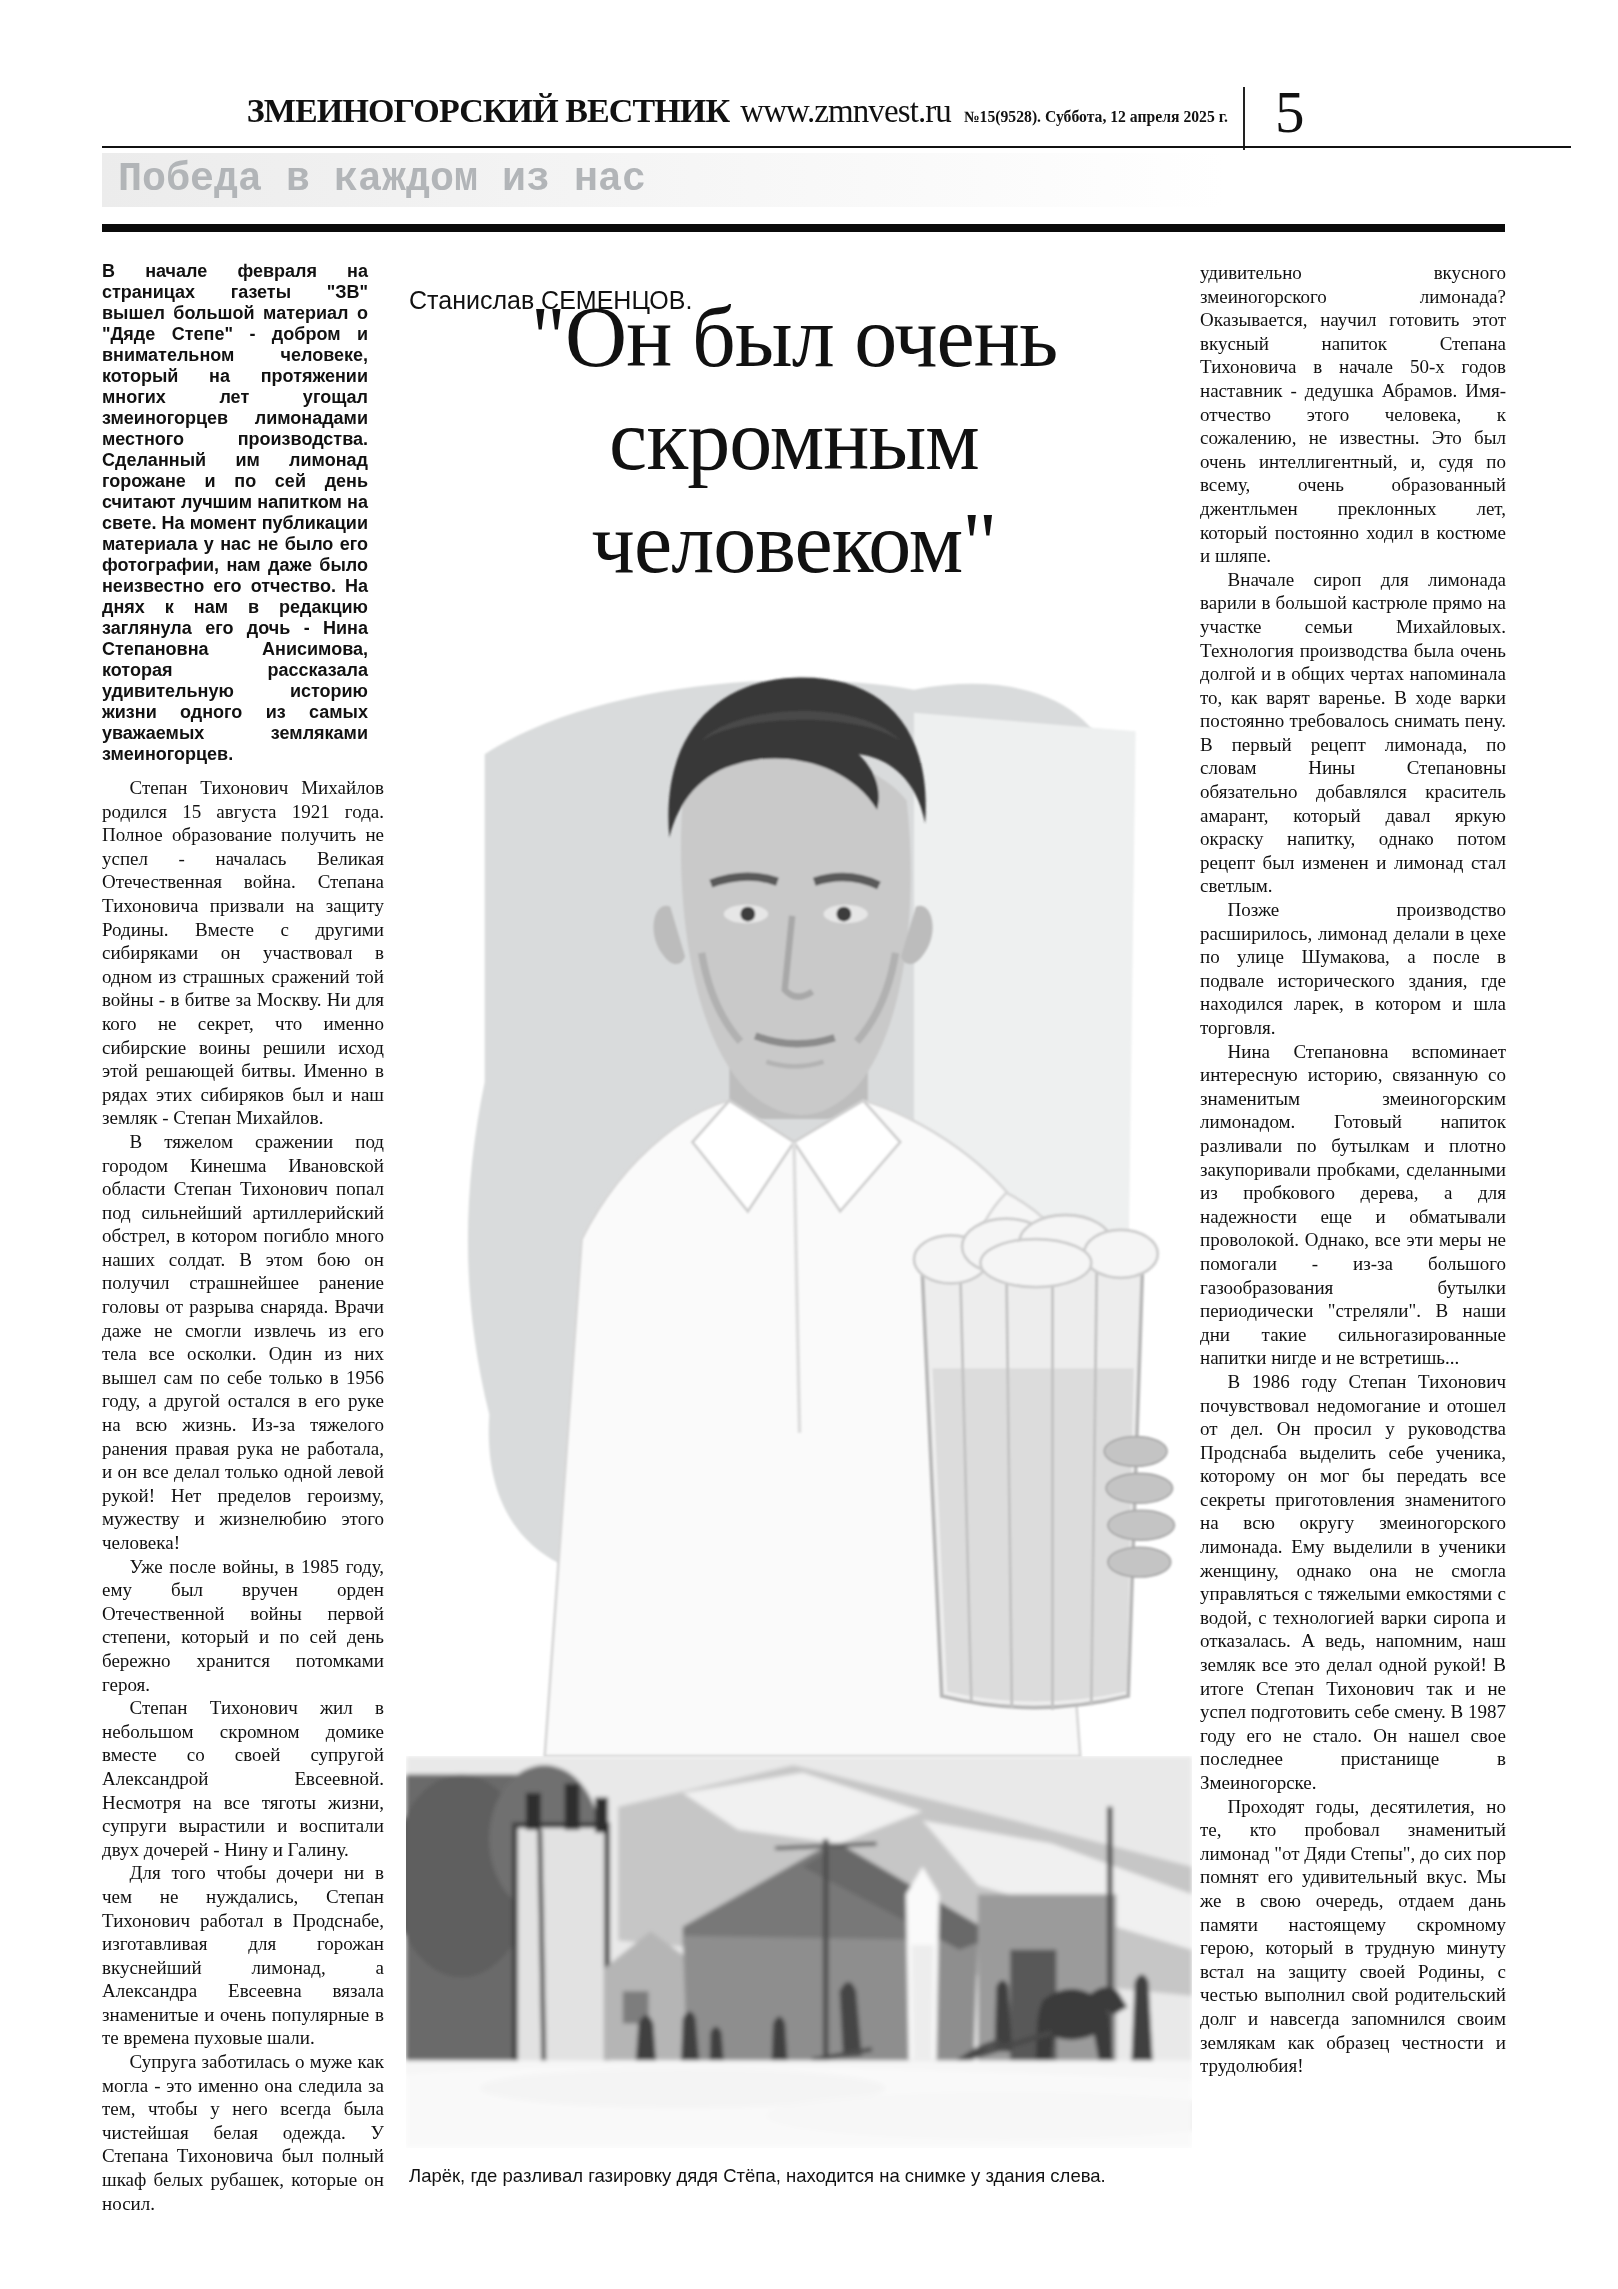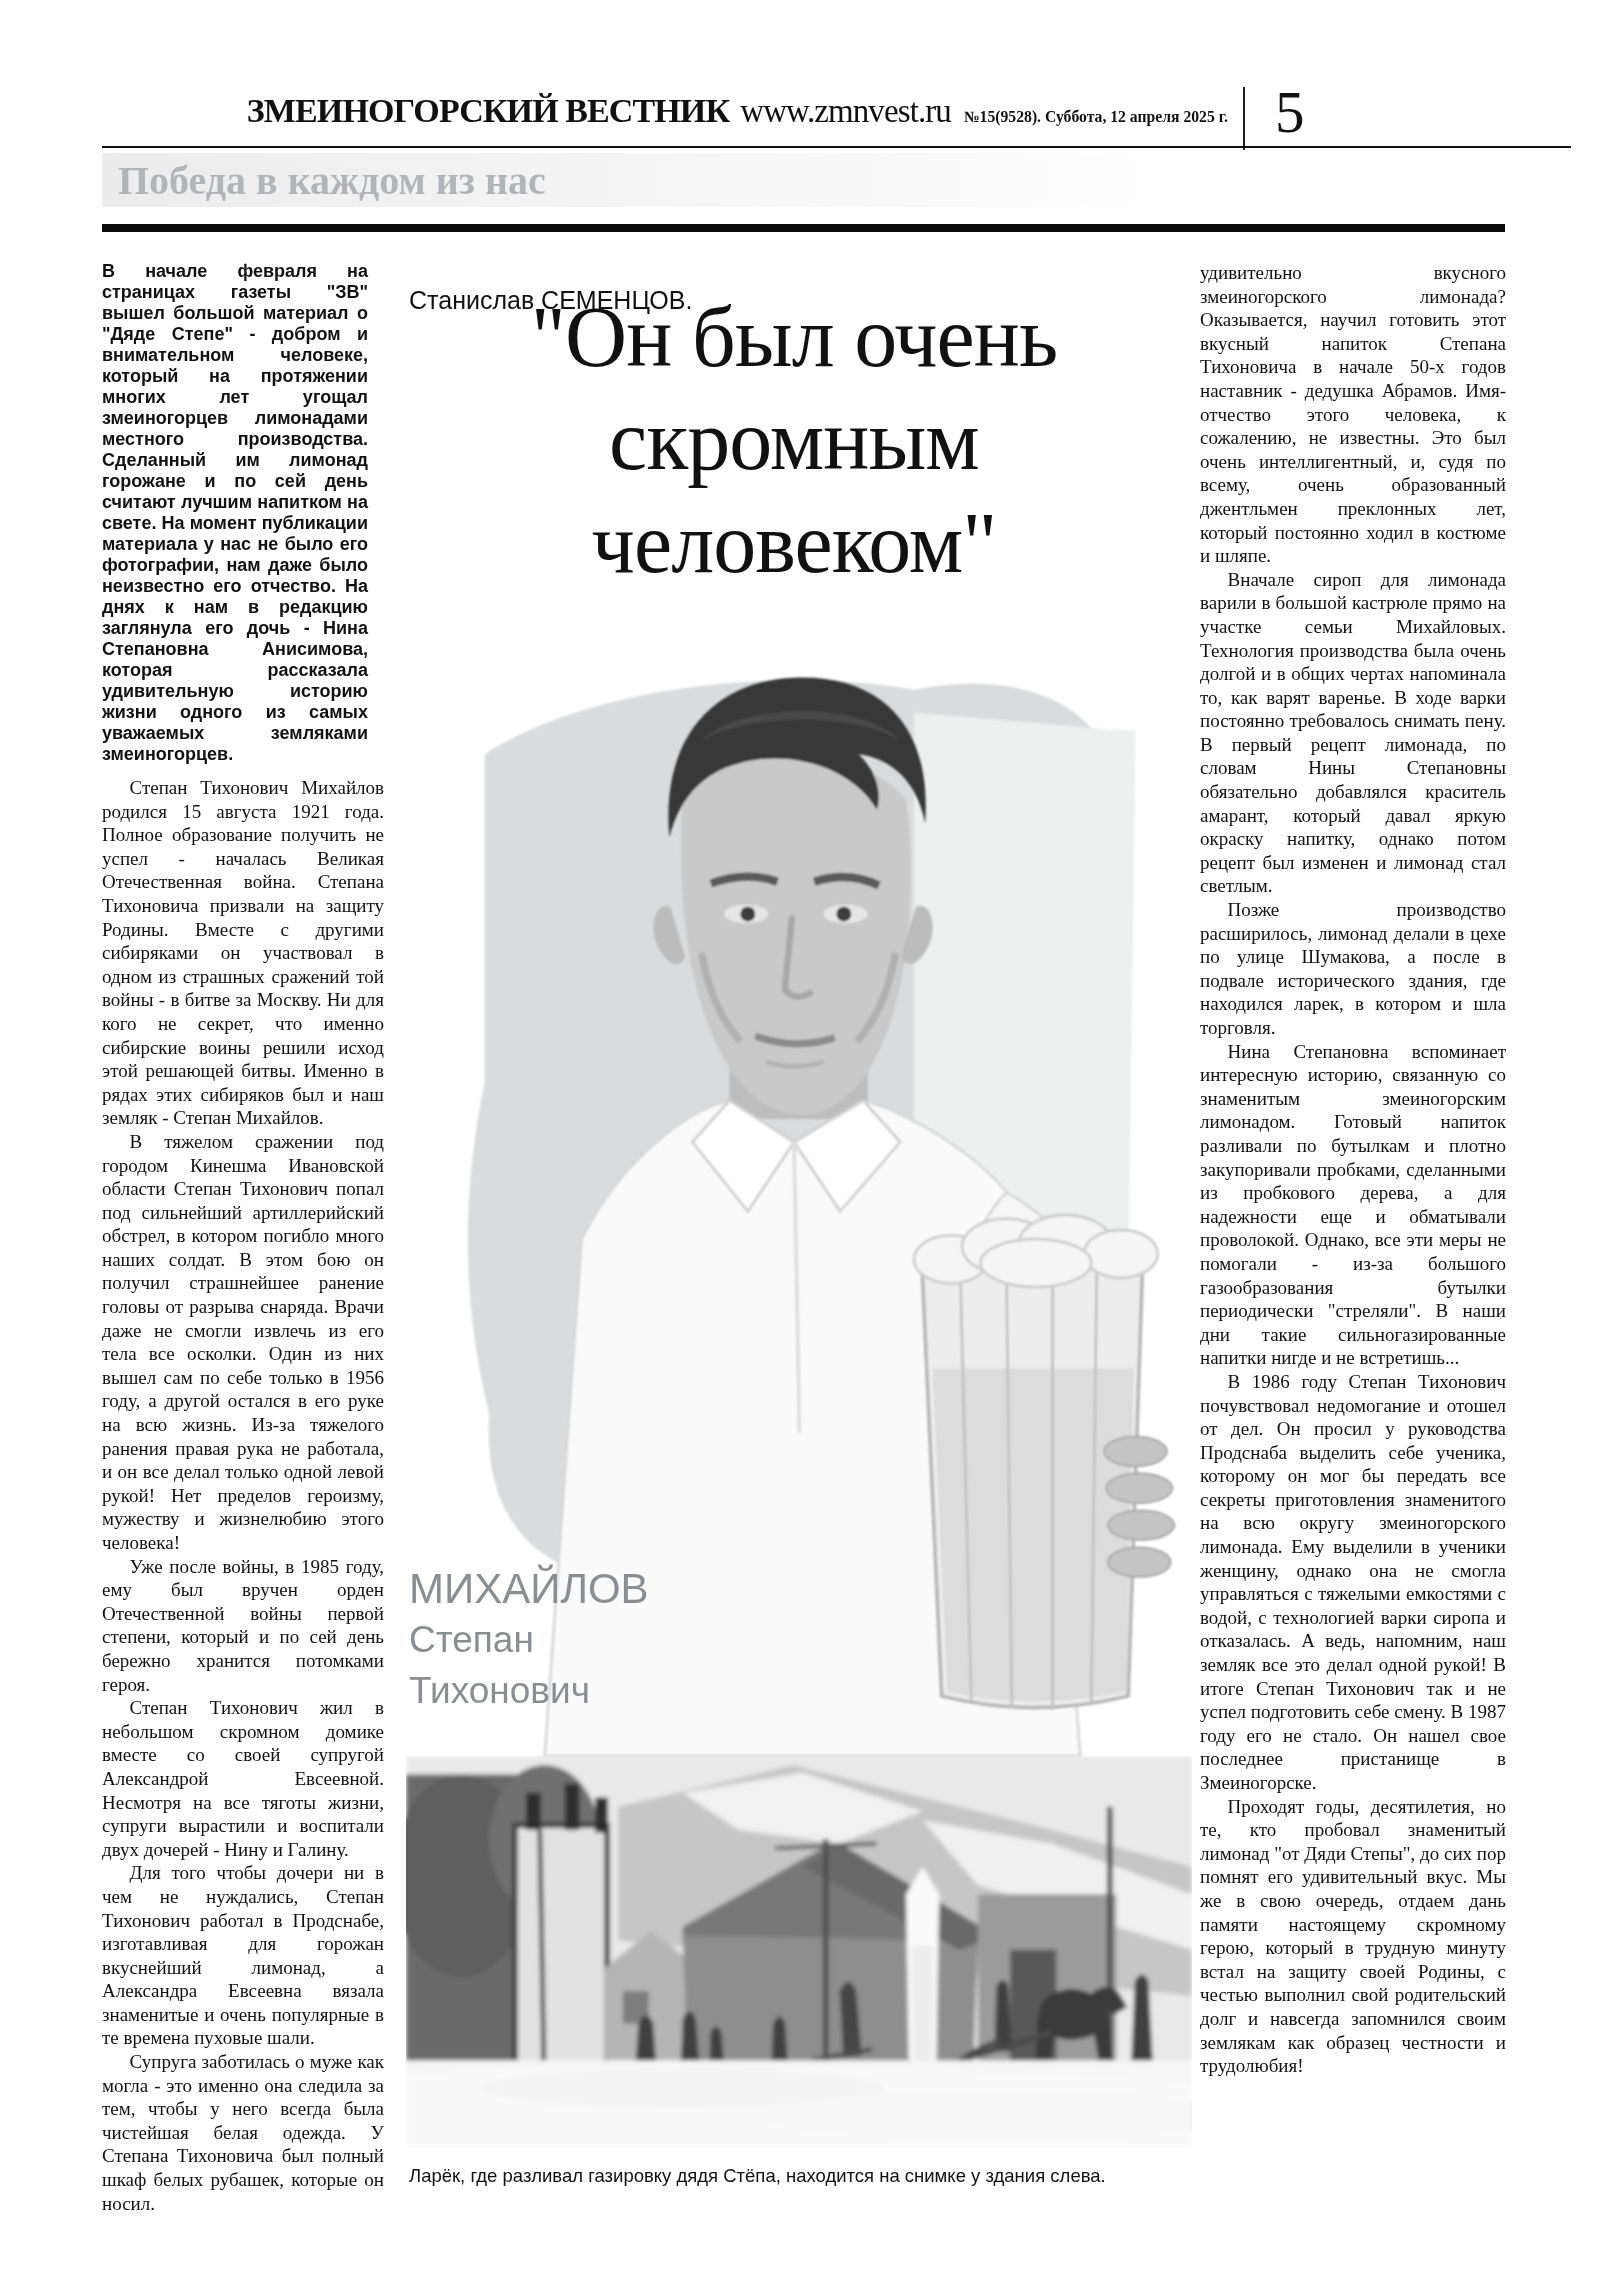--- a/index.html
+++ b/index.html
@@ -9,21 +9,21 @@
   .masthead{position:absolute;top:92px;left:12px;right:391px;text-align:right;white-space:nowrap;}
   .mast-title{font-family:"Liberation Serif",serif;font-weight:bold;font-size:34px;letter-spacing:-0.9px;}
   .mast-site{font-family:"Liberation Serif",serif;font-size:33px;letter-spacing:-0.9px;margin-left:7.4px;}
   .mast-issue{font-family:"Liberation Serif",serif;font-weight:bold;font-size:15.7px;margin-left:9.2px;}
   .mast-divider{position:absolute;left:1243px;top:87px;width:1.8px;height:63px;background:#222;}
   .page-number{position:absolute;left:1275px;top:78px;font-size:59px;font-family:"Liberation Serif",serif;}
   .top-rule{position:absolute;left:102px;top:146px;width:1469px;height:1.8px;background:#111;}
   
   .section-band{position:absolute;left:102px;top:153px;width:1403px;height:54px;
                 background:linear-gradient(to right,#ececec,#ffffff 80%);}
-  .section-title{position:absolute;left:118px;top:157px;font-family:Liberation Serif, serif;
+  .section-title{position:absolute;left:118px;top:157px;font-family:Liberation Mono, monospace;
                  font-weight:bold;font-size:40px;color:#b2b5b8;letter-spacing:0px;}
   .black-bar{position:absolute;left:102px;top:224px;width:1403px;height:8.3px;background:#0b0b0b;}
   
   .col-left{position:absolute;left:102px;top:261px;width:282px;}
   .col-right{position:absolute;left:1200px;top:261px;width:306px;}
   .lead{font-family:"Liberation Sans",sans-serif;font-weight:bold;font-size:18px;
         line-height:21px;text-align:justify;margin:0 16px 11px 0;}
   .body-text p{font-size:19px;line-height:23.6px;text-align:justify;margin:0;text-indent:1.45em;}
   .body-text p.no-indent{text-indent:0;}
   
@@ -152,25 +152,20 @@
 
       <g fill="#c4c4c4" stroke="#a9a9a9" stroke-width="2">
         <ellipse cx="800" cy="920" rx="34" ry="16"></ellipse>
         <ellipse cx="804" cy="960" rx="36" ry="16"></ellipse>
         <ellipse cx="806" cy="1000" rx="36" ry="16"></ellipse>
         <ellipse cx="804" cy="1040" rx="34" ry="16"></ellipse>
       </g>
     </g>
   </svg>
 
-  <div class="portrait-label">
-    <div class="big">МИХАЙЛОВ</div>
-    <div>Степан</div>
-    <div>Тихонович</div>
-  </div>
 
   <svg class="photo2" viewBox="0 0 852 425" aria-hidden="true">
     <defs>
         <filter id="blur2">
           <feGaussianBlur stdDeviation="2.4"></feGaussianBlur>
         </filter>
       </defs>
     <g filter="url(#blur2)">
       <rect x="0" y="0" width="852" height="425" fill="#e9e9e9"></rect>
 

